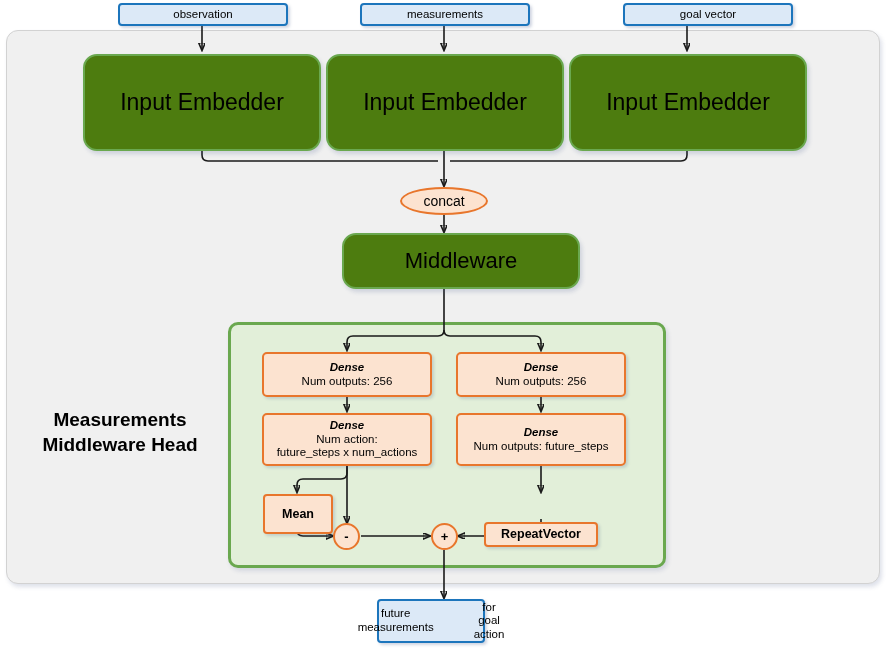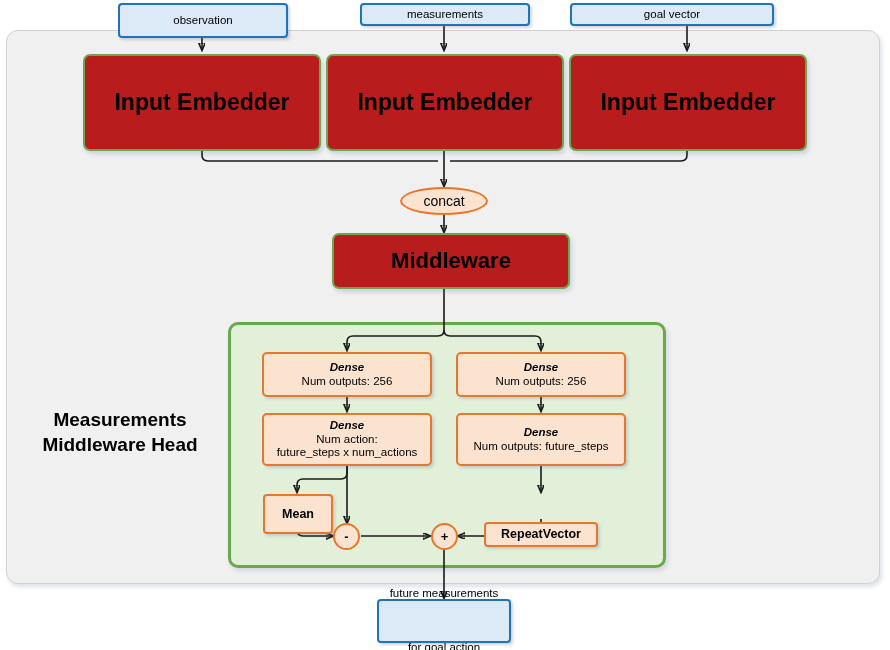--- a/index.html
+++ b/index.html
@@ -70,25 +70,25 @@
   .io-box {
     background: #dce9f7;
     border: 2px solid #1c75bc;
     border-radius: 4px;
     font-size: 11.5px;
     box-shadow: 2px 2px 3px rgba(70,90,140,0.25);
   }
 
   
   .module-box {
-    background: #b91c1c;
+    background: #4d7c0f;
     border: 2px solid #6aa84f;
-    border-radius: 7px;
+    border-radius: 14px;
     font-size: 23px;
-    font-weight: bold;
+    font-weight: normal;
     box-shadow: 2px 3px 4px rgba(70,90,140,0.2);
   }
   .module-box.mid { font-size: 22px; }
 
   
   .layer-box {
     background: #fce3d0;
     border: 2px solid #e8762c;
     border-radius: 5px;
     font-size: 11.5px;
@@ -176,31 +176,31 @@
 
     <path d="M541,397 L541,411" marker-end="url(#arrow)"></path>
 
     <path d="M541,466 L541,492" marker-end="url(#arrow)"></path>
 
     <path d="M541,519 L541,530 Q541,536 535,536 L458,536" marker-end="url(#arrow)"></path>
 
     <path d="M444,550 L444,598" marker-end="url(#arrow)"></path>
   </svg>
 
-  <div class="node io-box" style="left:118px; top:3px; width:170px; height:35px;">observation</div>
+  <div class="node io-box" style="left:118px; top:3px; width:170px; height:23px;">observation</div>
   <div class="node io-box" style="left:360px; top:3px; width:170px; height:23px;">measurements</div>
-  <div class="node io-box" style="left:570px; top:3px; width:204px; height:23px;">goal vector</div>
+  <div class="node io-box" style="left:623px; top:3px; width:170px; height:23px;">goal vector</div>
 
   <div class="node module-box" style="left:83px; top:54px; width:238px; height:97px;">Input Embedder</div>
   <div class="node module-box" style="left:326px; top:54px; width:238px; height:97px;">Input Embedder</div>
   <div class="node module-box" style="left:569px; top:54px; width:238px; height:97px;">Input Embedder</div>
 
   <div class="node ellipse-node" style="left:400px; top:187px; width:88px; height:28px;">concat</div>
 
-  <div class="node module-box mid" style="left:332px; top:233px; width:238px; height:56px;">Middleware</div>
+  <div class="node module-box mid" style="left:342px; top:233px; width:238px; height:56px;">Middleware</div>
 
   <div class="head-label">
     <div>Measurements</div>
     <div>Middleware Head</div>
   </div>
 
   <div class="node layer-box" style="left:262px; top:352px; width:170px; height:45px;">
     <span class="t1">Dense</span>
     <span class="t2">Num outputs: 256</span>
   </div>
@@ -222,18 +222,18 @@
 
   <div class="node layer-box" style="left:456px; top:413px; width:170px; height:53px;">
     <span class="t1">Dense</span>
     <span class="t2">Num outputs: future_steps</span>
   </div>
 
   <div class="node op-box" style="left:484px; top:494px; width:114px; height:25px;margin-top:28px;">RepeatVector</div>
 
   <div class="node circle-op" style="left:431px; top:523px; width:27px; height:27px;">+</div>
 
-  <div class="node io-box" style="left:377px; top:599px; width:134px; height:44px; flex-direction:column;gap:40px;">
+  <div class="node io-box" style="left:377px; top:599px; width:108px; height:44px; flex-direction:row;gap:40px;">
     <span>future measurements</span>
     <span>for goal action</span>
   </div>
 
 </div>
 
 </body></html>

